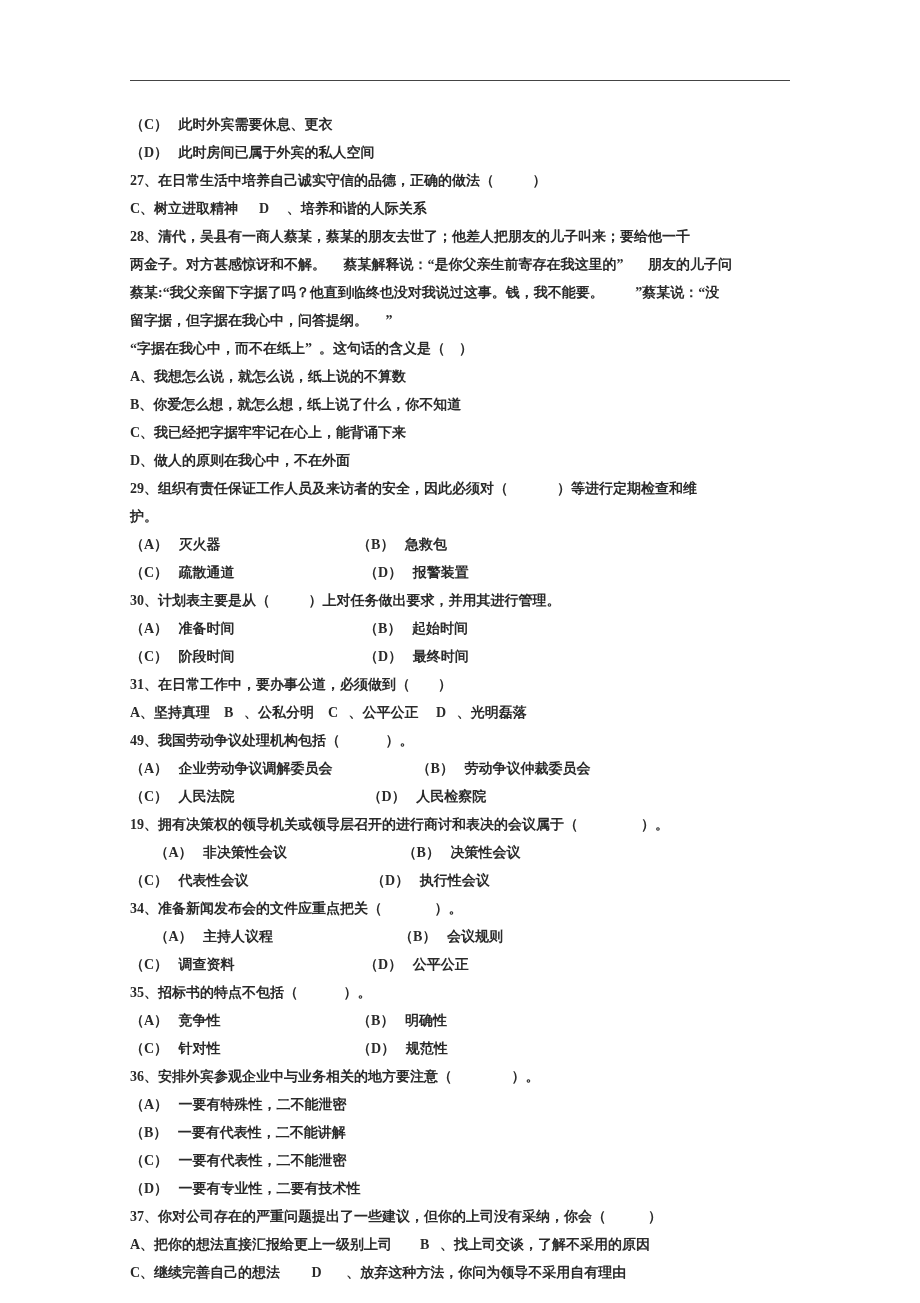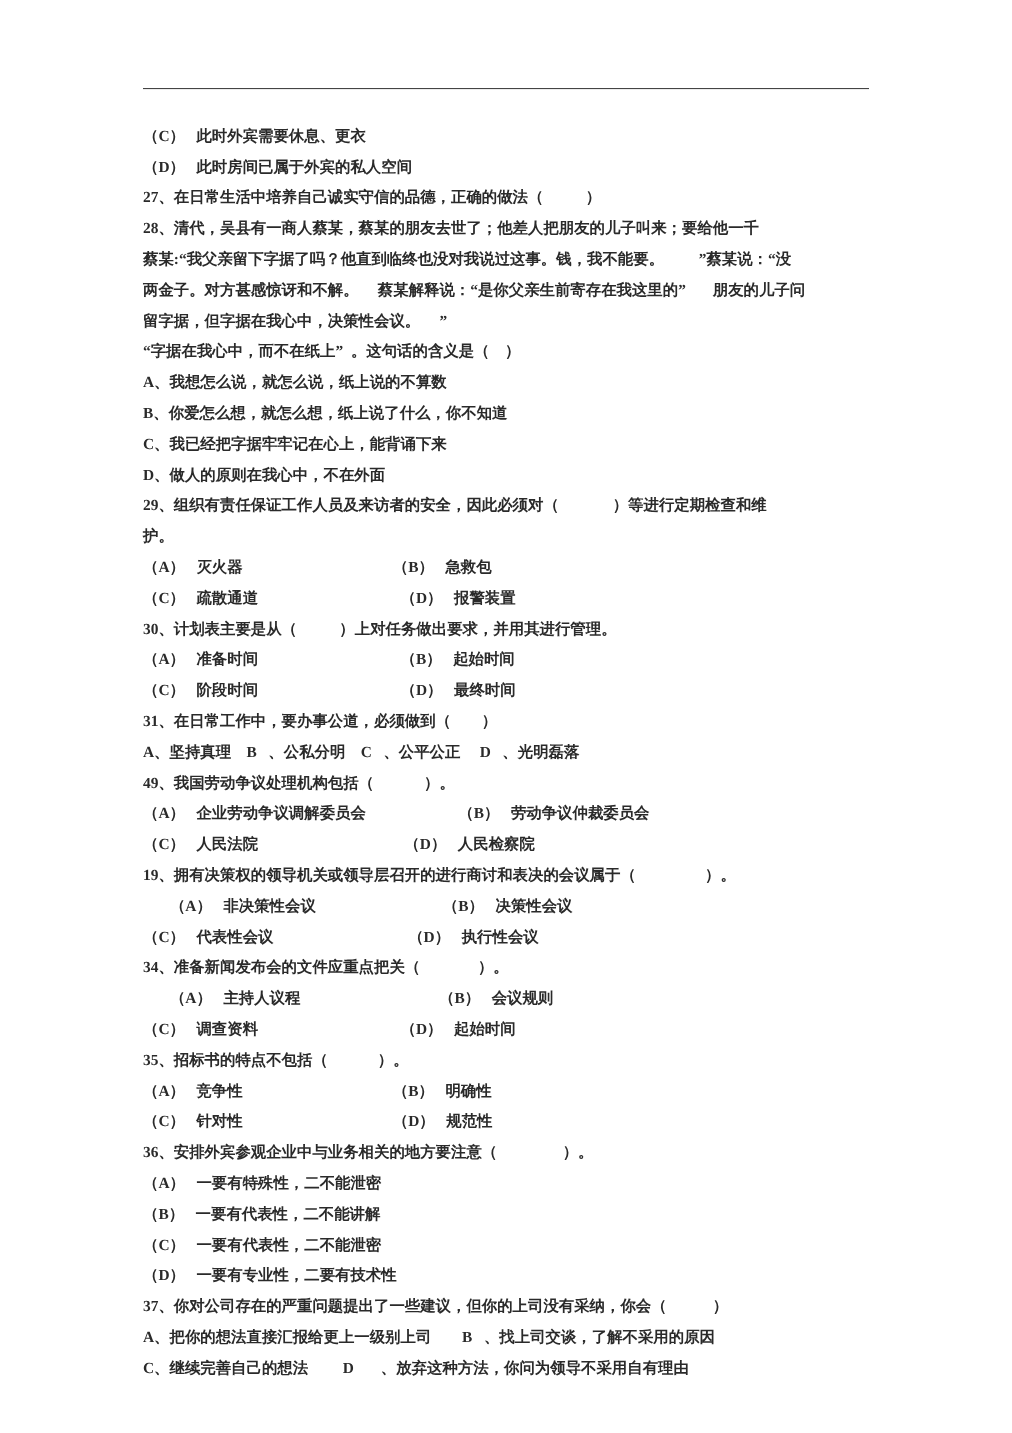--- a/index.html
+++ b/index.html
@@ -30,24 +30,25 @@
 </style>
 </head>
 <body>
 
 <div class="page">
   <hr class="hr">
   <div>
     <div class="line">（C）   此时外宾需要休息、更衣</div>
     <div class="line">（D）   此时房间已属于外宾的私人空间</div>
     <div class="line">27、在日常生活中培养自己诚实守信的品德，正确的做法（           ）</div>
+    <div class="line">C、树立进取精神      D     、培养和谐的人际关系</div>
     <div class="line">28、清代，吴县有一商人蔡某，蔡某的朋友去世了；他差人把朋友的儿子叫来；要给他一千</div>
+    <div class="line">两金子。对方甚感惊讶和不解。     蔡某解释说：“是你父亲生前寄存在我这里的”       朋友的儿子问</div>
     <div class="line">蔡某:“我父亲留下字据了吗？他直到临终也没对我说过这事。钱，我不能要。         ”蔡某说：“没</div>
-    <div class="line">两金子。对方甚感惊讶和不解。     蔡某解释说：“是你父亲生前寄存在我这里的”       朋友的儿子问</div>
-    <div class="line">留字据，但字据在我心中，决策性会议。     ”</div>
+    <div class="line">留字据，但字据在我心中，问答提纲。     ”</div>
     <div class="line">“字据在我心中，而不在纸上”  。这句话的含义是（    ）</div>
     <div class="line">A、我想怎么说，就怎么说，纸上说的不算数</div>
     <div class="line">B、你爱怎么想，就怎么想，纸上说了什么，你不知道</div>
     <div class="line">C、我已经把字据牢牢记在心上，能背诵下来</div>
     <div class="line">D、做人的原则在我心中，不在外面</div>
     <div class="line">29、组织有责任保证工作人员及来访者的安全，因此必须对（              ）等进行定期检查和维</div>
     <div class="line">护。</div>
     <div class="line">（A）   灭火器                                       （B）   急救包</div>
     <div class="line">（C）   疏散通道                                     （D）   报警装置</div>
     <div class="line">30、计划表主要是从（           ）上对任务做出要求，并用其进行管理。</div>
@@ -56,21 +57,21 @@
     <div class="line">31、在日常工作中，要办事公道，必须做到（        ）</div>
     <div class="line">A、坚持真理    B   、公私分明    C   、公平公正     D   、光明磊落</div>
     <div class="line">49、我国劳动争议处理机构包括（             ）。</div>
     <div class="line">（A）   企业劳动争议调解委员会                        （B）   劳动争议仲裁委员会</div>
     <div class="line">（C）   人民法院                                      （D）   人民检察院</div>
     <div class="line">19、拥有决策权的领导机关或领导层召开的进行商讨和表决的会议属于（                  ）。</div>
     <div class="line">       （A）   非决策性会议                                 （B）   决策性会议</div>
     <div class="line">（C）   代表性会议                                   （D）   执行性会议</div>
     <div class="line">34、准备新闻发布会的文件应重点把关（               ）。</div>
     <div class="line">       （A）   主持人议程                                    （B）   会议规则</div>
-    <div class="line">（C）   调查资料                                     （D）   起始时间</div>
+    <div class="line">（C）   调查资料                                     （D）   公平公正</div>
     <div class="line">35、招标书的特点不包括（             ）。</div>
     <div class="line">（A）   竞争性                                       （B）   明确性</div>
     <div class="line">（C）   针对性                                       （D）   规范性</div>
     <div class="line">36、安排外宾参观企业中与业务相关的地方要注意（                 ）。</div>
     <div class="line">（A）   一要有特殊性，二不能泄密</div>
     <div class="line">（B）   一要有代表性，二不能讲解</div>
     <div class="line">（C）   一要有代表性，二不能泄密</div>
     <div class="line">（D）   一要有专业性，二要有技术性</div>
     <div class="line">37、你对公司存在的严重问题提出了一些建议，但你的上司没有采纳，你会（            ）</div>
     <div class="line">A、把你的想法直接汇报给更上一级别上司        B   、找上司交谈，了解不采用的原因</div>

